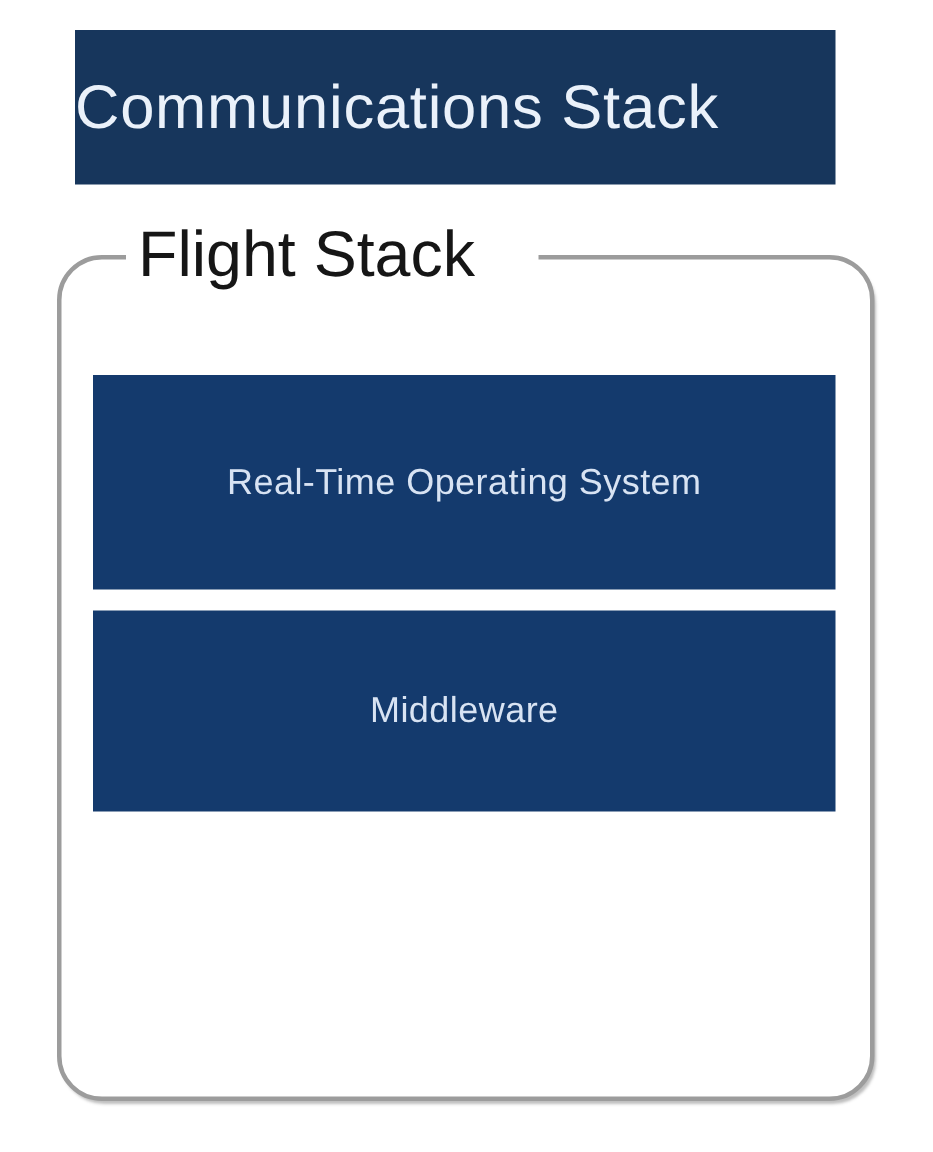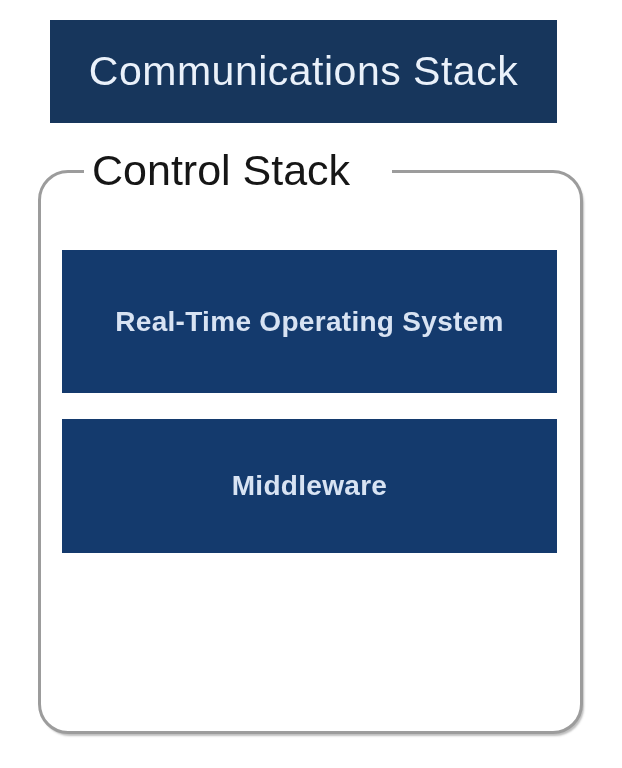--- a/index.html
+++ b/index.html
@@ -25,21 +25,21 @@
   }
   .header-bar {
     position: absolute;
     left: 50px;
     top: 20px;
     width: 507px;
     height: 103px;
     background: var(--header-fill);
     display: flex;
     align-items: center;
-    justify-content: center;
+    justify-content: flex-start;
   }
   .header-bar .header-label {
     color: var(--header-text);
     font-size: 41px;
     font-weight: 400;
     letter-spacing: 0.5px;
     white-space: nowrap;
   }
   .group-box {
     position: absolute;
@@ -71,41 +71,41 @@
     left: 62px;
     width: 495px;
     background: var(--layer-fill);
     display: flex;
     align-items: center;
     justify-content: center;
     z-index: 1;
   }
   .layer .layer-label {
     color: var(--layer-text);
-    font-size: 28px;
-    font-weight: 700;
+    font-size: 24px;
+    font-weight: 400;
     letter-spacing: 0.3px;
     white-space: nowrap;
   }
   .layer-rtos    { top: 250px; height: 143px; }
-  .layer-middleware { top: 407px; height: 134px; margin-top: 12px; }
+  .layer-middleware { top: 407px; height: 134px; }
   .layer-flight-control { top: 554px; height: 146px; }
 </style>
 </head>
 <body>
 
 <div class="canvas">
 
   <div class="header-bar">
     <span class="header-label">Communications Stack</span>
   </div>
 
   <div class="group-box"></div>
 
-  <div class="group-title">Control Stack</div>
+  <div class="group-title">Flight Stack</div>
 
   <div class="layer layer-rtos">
     <span class="layer-label">Real-Time Operating System</span>
   </div>
 
   <div class="layer layer-middleware">
     <span class="layer-label">Middleware</span>
   </div>
 
 

